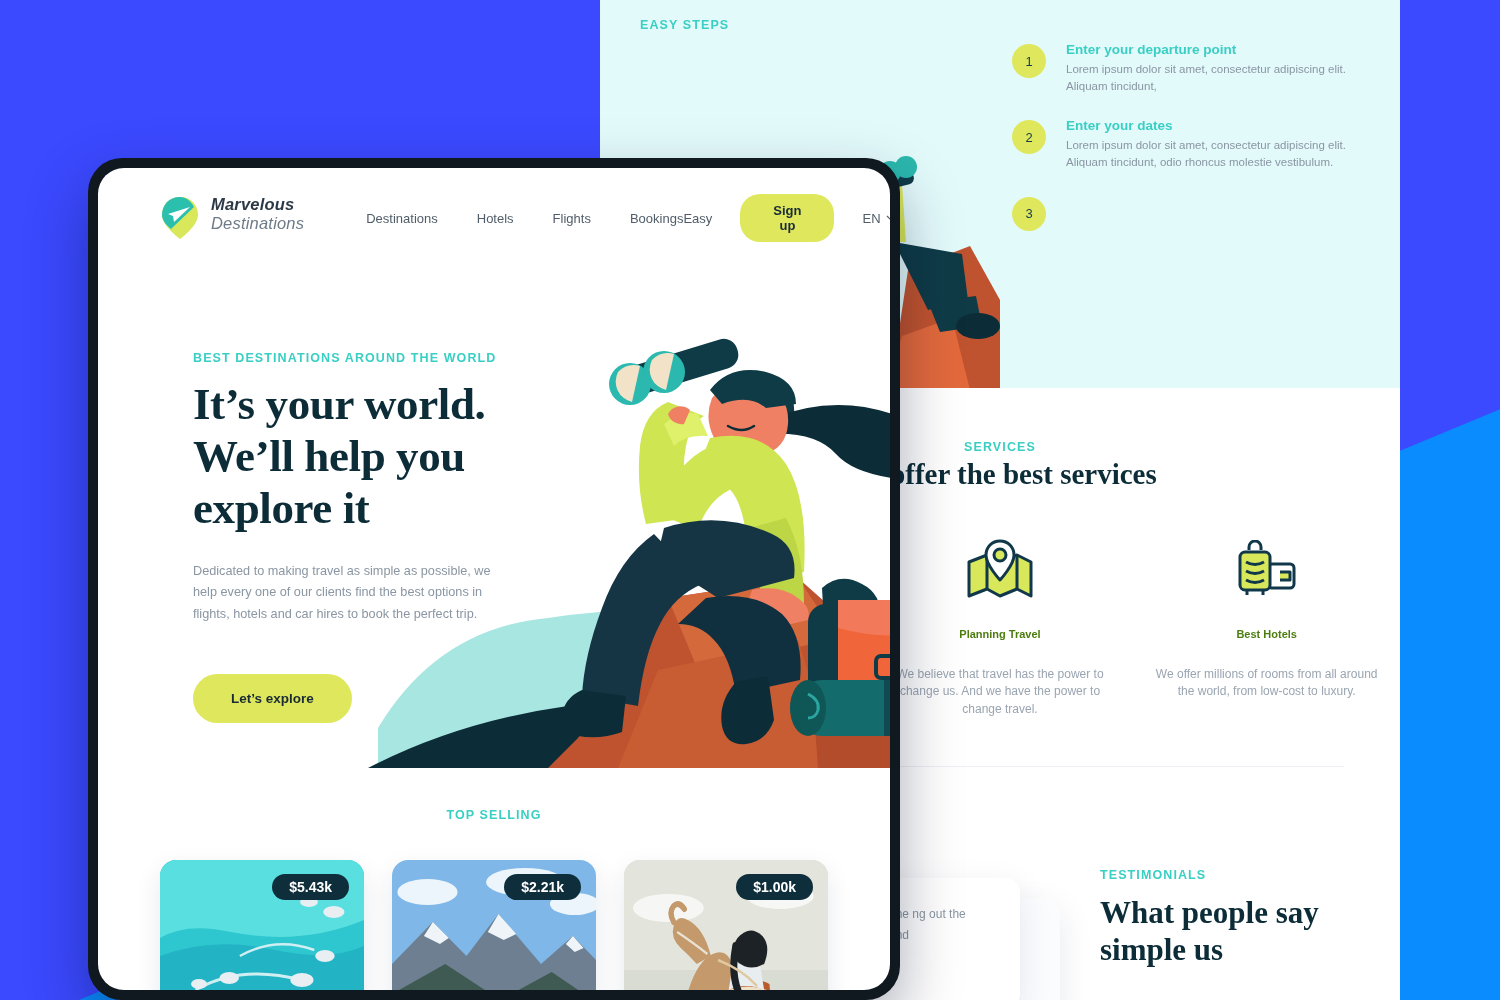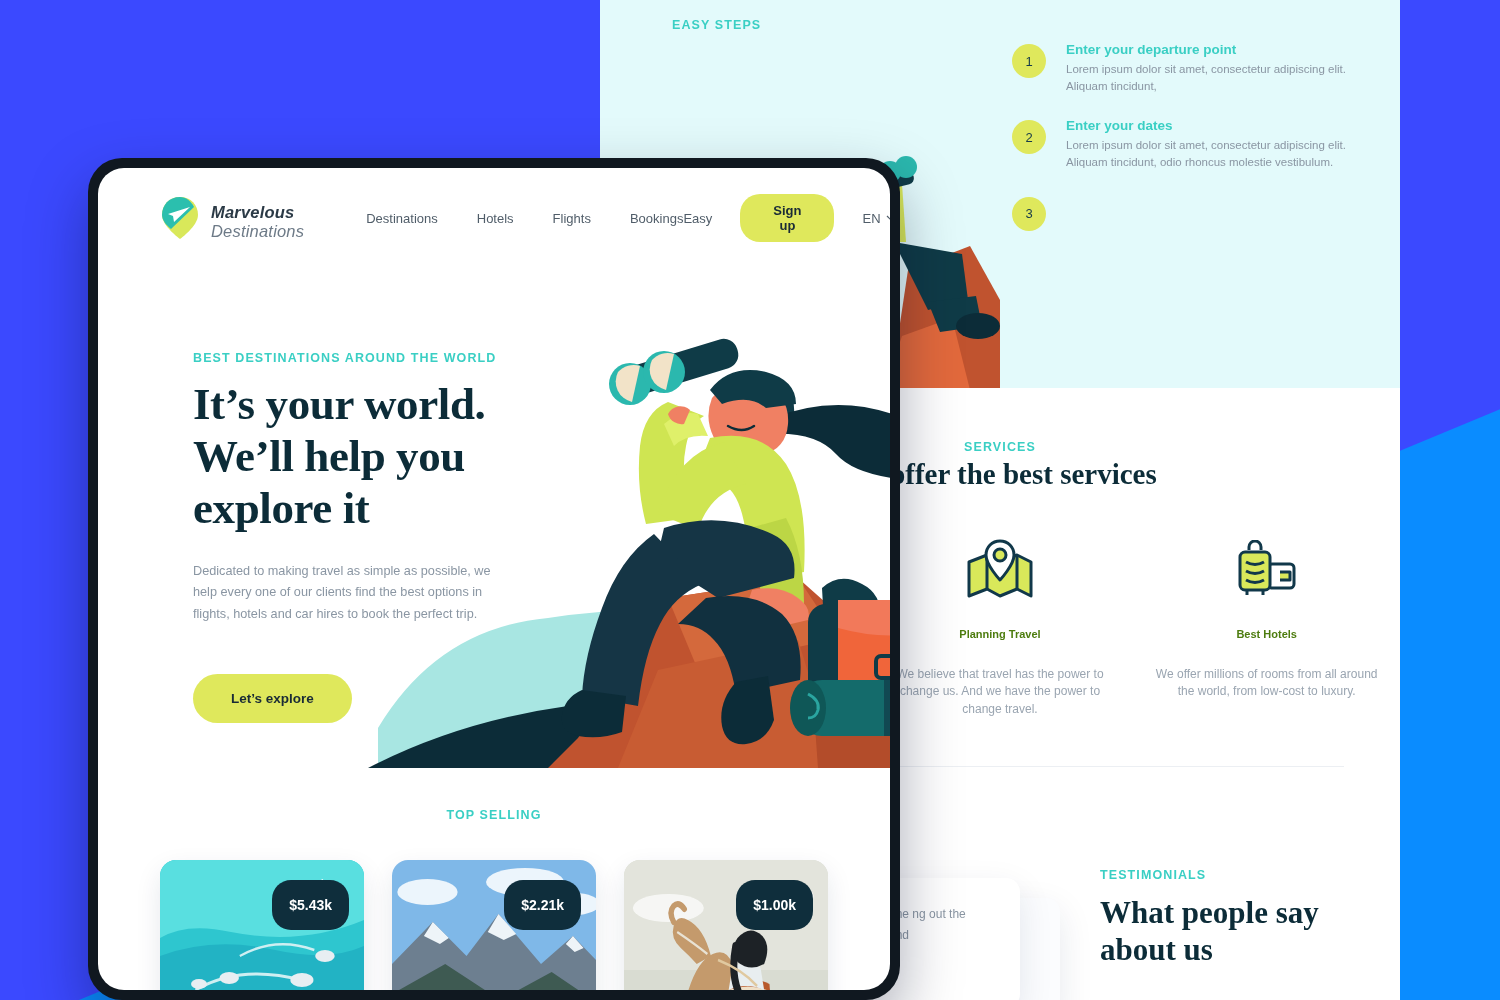--- a/index.html
+++ b/index.html
@@ -27,21 +27,21 @@
     background:#e3fafb;
   }
   .eyebrow {
     font-size:12.5px; font-weight:700; letter-spacing:1.1px;
     color:#3acfc4; text-transform:uppercase;
   }
   .serif-h {
     font-family:"Liberation Serif", serif;
     color:#0c2c38; font-weight:700;
   }
-  .ds-steps-left { position:absolute; left:72px; top:18px; width:300px; }
+  .ds-steps-left { position:absolute; left:40px; top:18px; width:300px; }
   .ds-steps-h { font-size:34px; line-height:1.16; margin-top:14px; }
 
   .ds-steps-right { position:absolute; left:412px; top:42px; width:340px; }
   .step-row { display:flex; gap:20px; margin-bottom:24px; }
   .step-badge {
     flex:0 0 auto; width:34px; height:34px; border-radius:50%;
     background:#dfe85c; color:#173b4a; font-size:13px;
     display:flex; align-items:center; justify-content:center;
     margin-top:2px;
   }
@@ -96,21 +96,21 @@
   .frame-screen {
     width:100%; height:100%; background:#fff;
     border-radius:26px; overflow:hidden; position:relative;
   }
 
   
   .nav {
     position:absolute; left:0; top:0; width:100%; height:100px;
     display:flex; align-items:center; padding:0 62px;
   }
-  .logo { display:flex; align-items:flex-end; gap:11px; }
+  .logo { display:flex; align-items:flex-start; gap:11px; }
   .logo-mark { width:40px; height:46px; position:relative; }
   .logo-text { line-height:1.15; }
   .logo-a { font-size:16.5px; font-weight:700; font-style:italic; color:#2b3a46; letter-spacing:.2px;}
   .logo-b { font-size:16.5px; font-style:italic; color:#6d7a87; letter-spacing:.2px;}
   .nav-links { display:flex; align-items:center; gap:39px; margin-left:62px; }
   .nav-link { font-size:13px; color:#505d69; }
   .nav-right { margin-left:auto; display:flex; align-items:center; gap:28px; }
   .btn-signup {
     background:#dfe85c; color:#1a2b36; font-size:13px; font-weight:700;
     padding:9px 33px; border-radius:20px; border:none;
@@ -134,21 +134,21 @@
   .ts-h { text-align:center; font-size:28px; margin-top:9px; }
   .ts-cards { display:flex; gap:28px; padding:0 62px; margin-top:38px; }
   .ts-card {
     flex:1 1 0; height:190px; border-radius:16px; overflow:hidden;
     position:relative; box-shadow:0 10px 26px rgba(20,40,80,.10);
   }
   .ts-img { position:absolute; inset:0; }
   .ts-price {
     position:absolute; right:15px; top:14px;
     background:#0f2e3c; color:#fff; font-size:14px; font-weight:700;
-    padding:17px 17px; border-radius:19px;margin-top:6px;
+    padding:5px 17px; border-radius:19px;
   }
 </style>
 </head>
 <body>
 
 <div class="bg-root">
   <div class="bg-indigo"></div>
   <div class="bg-blue"></div>
 </div>
 
@@ -250,21 +250,21 @@
     <div class="testi-cloud"></div>
     <div class="testi-card testi-card-b"></div>
     <div class="testi-card testi-card-a">
       <div class="testi-card-text">and the ng out the erstand</div>
     </div>
 
     <div class="testi-right">
       <div class="eyebrow">TESTIMONIALS</div>
       <h2 class="serif-h testi-h">
         <span>What people say</span><br>
-        <span>about us</span>
+        <span>simple us</span>
       </h2>
     </div>
   </section>
 </div>
 
 <div class="frame">
   <div class="frame-screen">
 
     <nav class="nav">
       <div class="logo">

